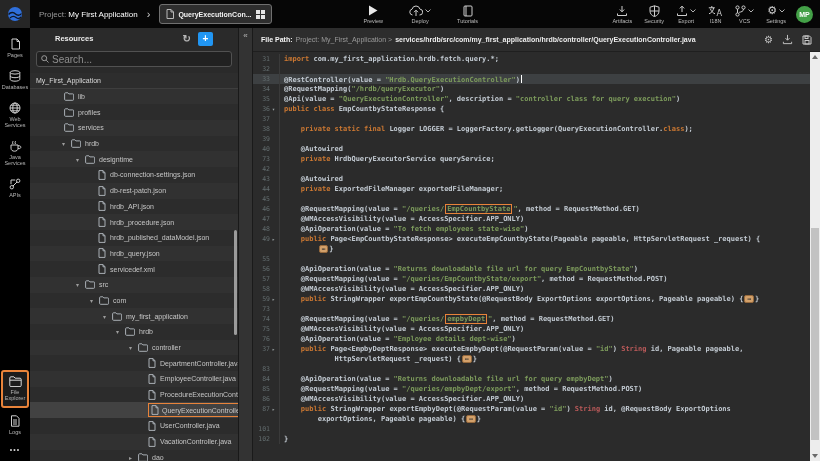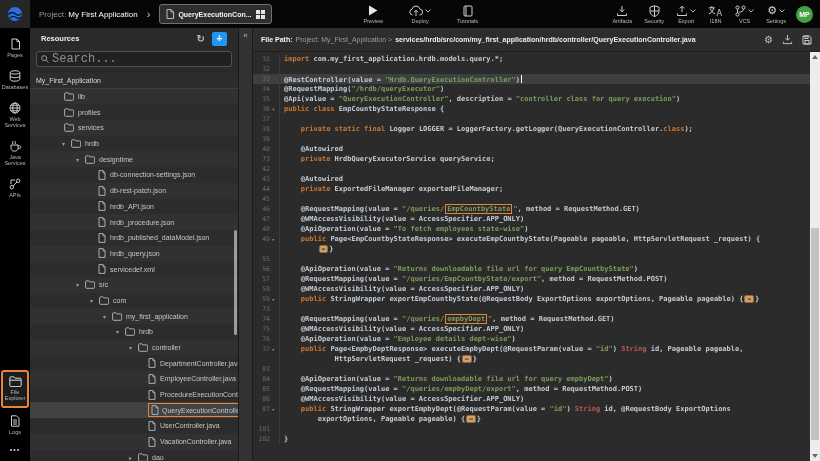--- a/index.html
+++ b/index.html
@@ -19,27 +19,27 @@
   .tb-right{margin-left:auto;display:flex;align-items:center;gap:12px}
   .avatar{width:17px;height:17px;border-radius:50%;background:#43a047;color:#fff;font-size:7px;font-weight:bold;display:flex;align-items:center;justify-content:center;margin:0 7px 0 10px}
   
   .main{flex:1;display:flex;min-height:0}
   .rail{width:30px;flex:0 0 30px;background:#000;display:flex;flex-direction:column;align-items:center;padding-top:6px}
   .rail-item{width:28px;display:flex;flex-direction:column;align-items:center;color:#b5b5b5;font-size:5.5px;text-align:center;padding:4px 0 5px;line-height:6px;gap:2px;box-sizing:border-box;margin-bottom:3px}
   .rail-item.active{border:2px solid #e8833a;border-radius:3px;background:#1c1c1c}
   .rail-spacer{flex:1}
   
   .resources{width:208px;flex:0 0 208px;background:#2a2a2a;display:flex;flex-direction:column;position:relative;border-right:1px solid #191919}
-  .res-head{height:21px;display:flex;align-items:center;padding:0 11px;color:#ececec;font-size:7.5px;font-weight:bold}
+  .res-head{height:21px;display:flex;align-items:center;padding:0 25px;color:#ececec;font-size:7.5px;font-weight:bold}
   .res-head .sp{flex:1}
   .refresh{color:#b5b5b5;font-size:10px;line-height:10px}
   .plusbtn{width:15px;height:14px;background:#2196f3;color:#fff;border-radius:2px;font-size:10px;line-height:14px;text-align:center;margin-left:7px;font-weight:bold}
   .searchwrap{padding:2px 6px 6px}
   .searchbox{height:14px;background:#212121;border:1px solid #515151;border-radius:3px;display:flex;align-items:center;padding:0 4px;gap:3px}
-  .searchbox input{background:transparent;border:0;outline:0;color:#a5a5a5;font-size:12px;width:100%;font-family:Liberation Mono, monospace;padding:0}
+  .searchbox input{background:transparent;border:0;outline:0;color:#a5a5a5;font-size:10px;width:100%;font-family:Liberation Sans, sans-serif;padding:0}
   .searchbox input::placeholder{color:#8f8f8f}
   .tree{flex:1;overflow:hidden}
   .trow{height:15.7px;display:flex;align-items:center;font-size:7px;color:#c6c6c6;white-space:nowrap;overflow:hidden;box-sizing:border-box}
   .trow:nth-child(odd){background:#2c2c2c}
   .trow:nth-child(even){background:#313131}
   .trow.root{border-bottom:1px solid #3e3e3e;color:#dadada;background:#2d2d2d}
   .trow.selected{background:#424242}
   .tcaret{font-size:6px;color:#9c9c9c;width:9px;flex:0 0 9px;text-align:left}
   .ticon{display:flex;align-items:center;margin-right:4px}
   .selbox{display:flex;align-items:center;border:1px solid #e8833a;padding:1px 3px 1px 2px}
@@ -557,21 +557,21 @@
             </span>
         </span>
       </div>
       <div class="editor">
         <div class="code" id="code">
             <div class="cl">
               <span class="gut">
                 <span class="ln">31</span>
                 <span class="fold"></span>
               </span>
-              <span class="ct"><span class="k">import </span><span>com.my_first_application.hrdb.models.query.*;</span></span>
+              <span class="ct"><span class="k">import </span><span>com.my_first_application.hrdb.fetch.query.*;</span></span>
             </div>
             <div class="cl">
               <span class="gut">
                 <span class="ln">32</span>
                 <span class="fold"></span>
               </span>
               <span class="ct"></span>
             </div>
             <div class="cl cur">
               <span class="gut">

